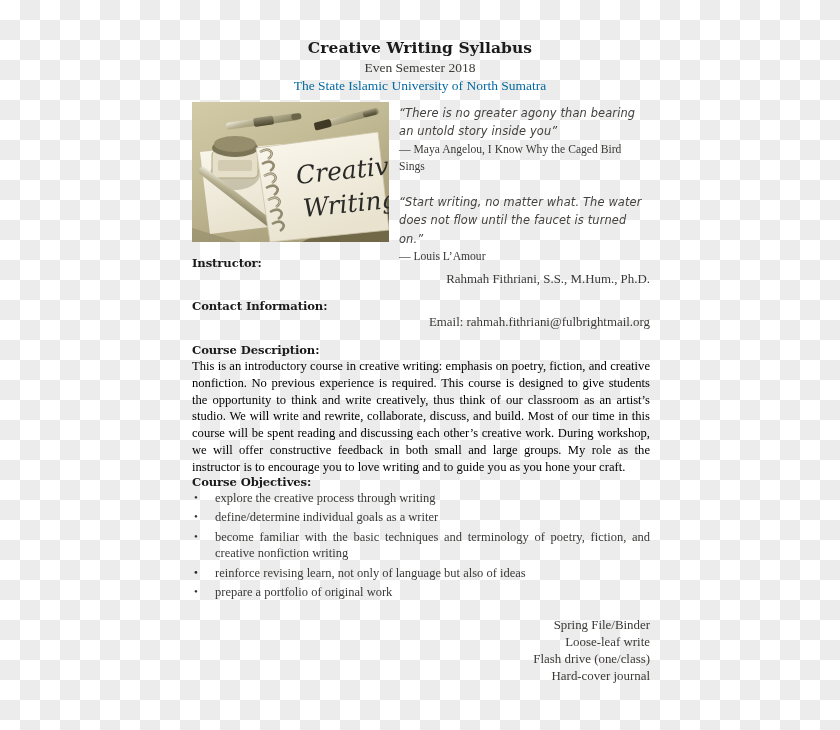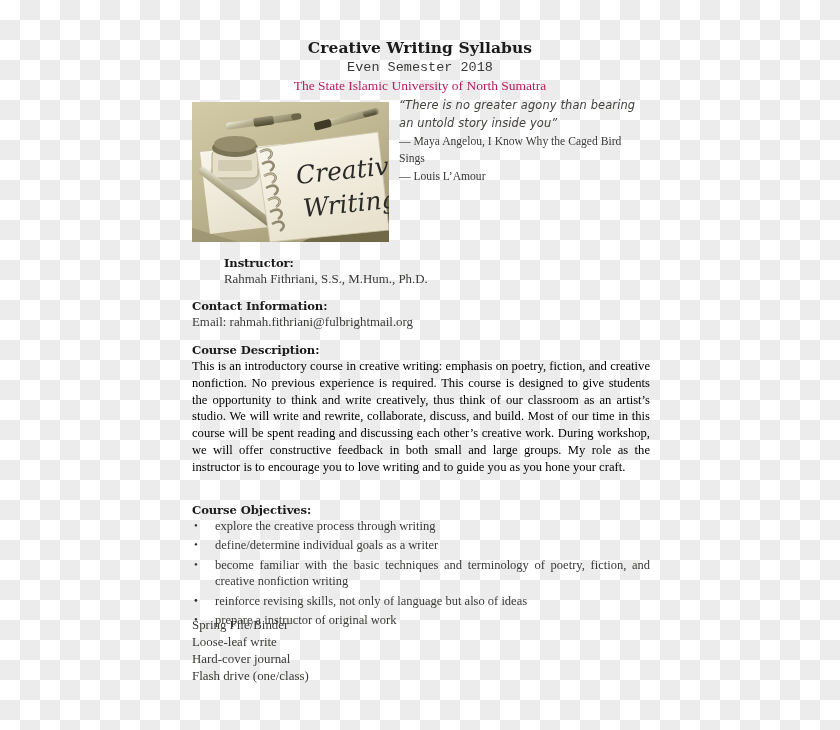--- a/index.html
+++ b/index.html
@@ -41,46 +41,45 @@
     letter-spacing: 0.1px;
     color: #1b1b1b;
     line-height: 1.25;
     margin: 0;
   }
   .doc-subtitle {
     font-size: 13.5px;
     color: #3a3a38;
     line-height: 1.32;
     margin: 2px 0 0 0;
-    font-family: Liberation Mono, monospace;
   }
   .doc-subtitle2 {
     font-size: 13.5px;
-    color: #be185d;
+    color: #0369a1;
     line-height: 1.32;
     margin: 0;
   }
 
   
   .photo {
     position: absolute;
     left: 192px;
     top: 102px;
     width: 197px;
     height: 140px;
     overflow: hidden;
     background: linear-gradient(160deg, #cfc7a4 0%, #c7bf9c 35%, #b8ae88 100%);
   }
   .photo svg { display: block; }
 
   
   .quotes {
     position: absolute;
     left: 399px;
-    top: 96px;
+    top: 104px;
     width: 250px;
   }
   .quote-text {
     font-family: "DejaVu Sans", sans-serif;
     font-style: italic;
     font-size: 11.4px;
     line-height: 1.62;
     color: #44423f;
     letter-spacing: 0.15px;
     margin: 0;
@@ -107,20 +106,21 @@
     font-size: 11.6px;
     color: #1b1b1b;
     margin: 0 0 1px 0;
     letter-spacing: -0.1px;
   }
   .sec-line {
     font-size: 12.9px;
     color: #3a3937;
     line-height: 1.33;
     margin: 0;
+    text-align: right;
   }
   .body-par {
     font-size: 12.6px;
     color: #000000;
     line-height: 1.335;
     text-align: justify;
     margin: 0;
   }
 
   
@@ -141,24 +141,24 @@
   ul.objectives li .bullet {
     position: absolute;
     left: 2px;
     top: 0;
     font-size: 11px;
     color: #2e2e2c;
     line-height: 1.45;
   }
 
   
-  #sec-instructor { top: 256px; margin-left: 32px; }
+  #sec-instructor { top: 256px; }
   #sec-contact    { top: 299px; }
   #sec-desc       { top: 343px; }
-  #sec-obj        { top: 475px; margin-top: 28px; }
+  #sec-obj        { top: 475px; }
   #sec-materials  { top: 617px; }
 </style>
 </head>
 <body>
 
 <div id="page">
 
   <div class="doc-header">
     <div class="doc-title">Creative Writing Syllabus</div>
     <div class="doc-subtitle">Even Semester 2018</div>
@@ -241,20 +241,21 @@
       </g>
 
       <text x="105" y="82" font-family="DejaVu Serif, serif" font-style="italic" font-size="25" fill="#2a2a28" transform="rotate(-6 105 82)">Creative</text>
       <text x="112" y="115" font-family="DejaVu Serif, serif" font-style="italic" font-size="25" fill="#2a2a28" transform="rotate(-6 112 115)">Writing</text>
     </svg>
   </div>
 
   <div class="quotes">
     <p class="quote-text">“There is no greater agony than bearing an untold story inside you”</p>
     <p class="quote-attr">— Maya Angelou, I Know Why the Caged Bird Sings</p>
+    <p class="quote-text quote-2">“Start writing, no matter what. The water does not flow until the faucet is turned on.”</p>
     <p class="quote-attr">— Louis L’Amour</p>
   </div>
 
   <div class="section" id="sec-instructor">
     <p class="sec-head">Instructor:</p>
     <p class="sec-line">Rahmah Fithriani, S.S., M.Hum., Ph.D.</p>
   </div>
 
   <div class="section" id="sec-contact">
     <p class="sec-head">Contact Information:</p>
@@ -279,29 +280,29 @@
       </li>
       <li>
         <span class="bullet">•</span>
         <span>become familiar with the basic techniques and terminology of poetry, fiction, and creative nonfiction writing</span>
       </li>
       <li>
         <span class="bullet">•</span>
       </li>
       <li>
         <span class="bullet">•</span>
-        <span>reinforce revising skills, not only of language but also of ideas</span>
-      </li>
-      <li>
-        <span class="bullet">•</span>
-        <span>prepare a instructor of original work</span>
+        <span>reinforce revising learn, not only of language but also of ideas</span>
+      </li>
+      <li>
+        <span class="bullet">•</span>
+        <span>prepare a portfolio of original work</span>
       </li>
     </ul>
   </div>
 
   <div class="section" id="sec-materials">
     <p class="sec-line">Spring File/Binder</p>
     <p class="sec-line">Loose-leaf write</p>
+    <p class="sec-line">Flash drive (one/class)</p>
     <p class="sec-line">Hard-cover journal</p>
-    <p class="sec-line">Flash drive (one/class)</p>
   </div>
 
 </div>
 
 </body></html>

